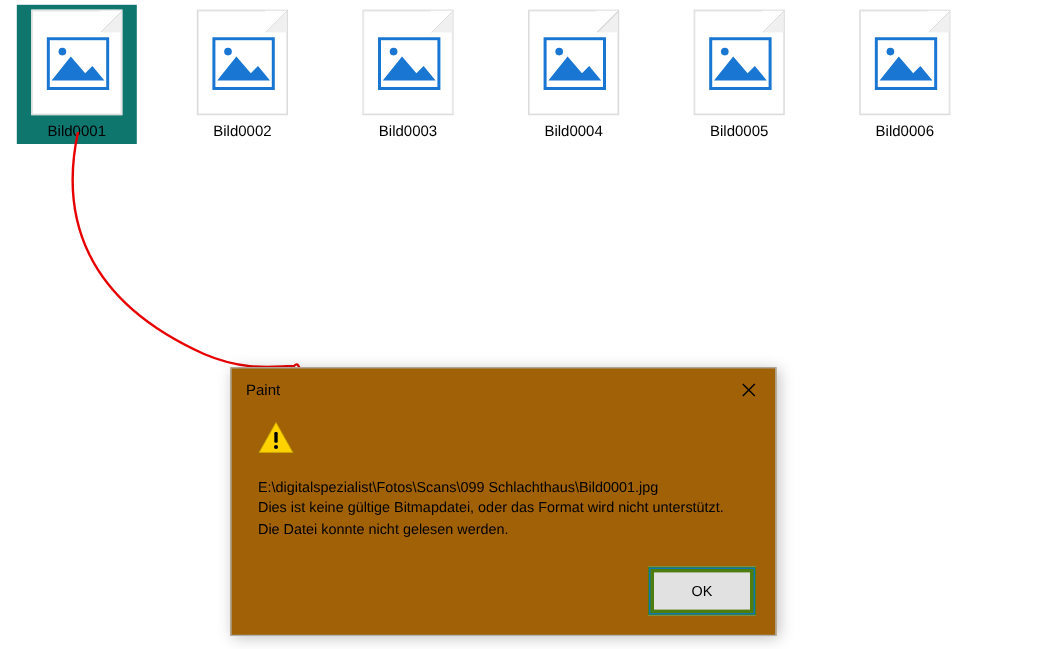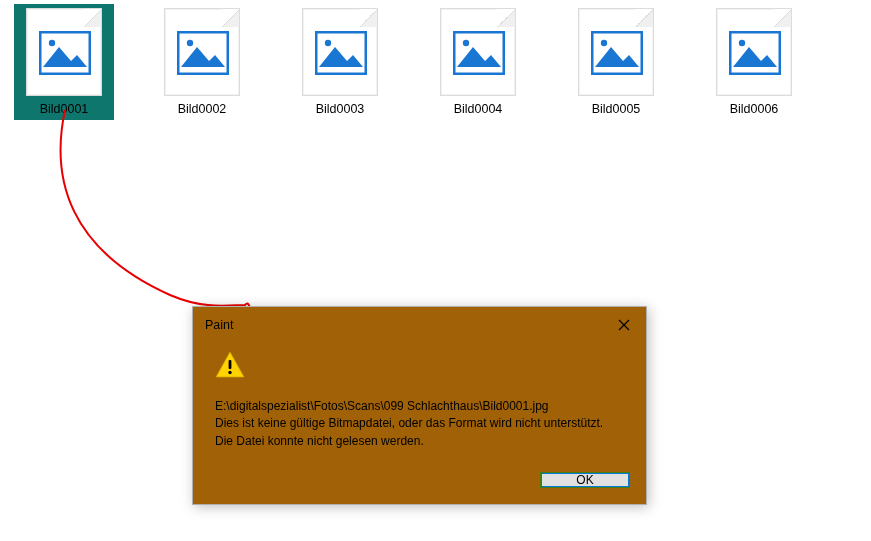--- a/index.html
+++ b/index.html
@@ -106,23 +106,23 @@
       color: #000;
     }
     .dialog-text div { margin-bottom: 0; }
     .dialog-footer {
       display: flex;
       justify-content: flex-end;
       padding: 14px 16px 16px;
     }
     .ok-btn {
       width: 90px;
-      height: 16px;
+      height: 41px;
       background: #e1e1e1;
-      border: 2px solid #4d7c0f;
+      border: 5px solid #4d7c0f;
       outline: 1px solid #0078d7;
       outline-offset: -2px;
       font-size: 12px;
       cursor: pointer;
       display: flex;
       align-items: center;
       justify-content: center;
     }
   </style>
 </head>

